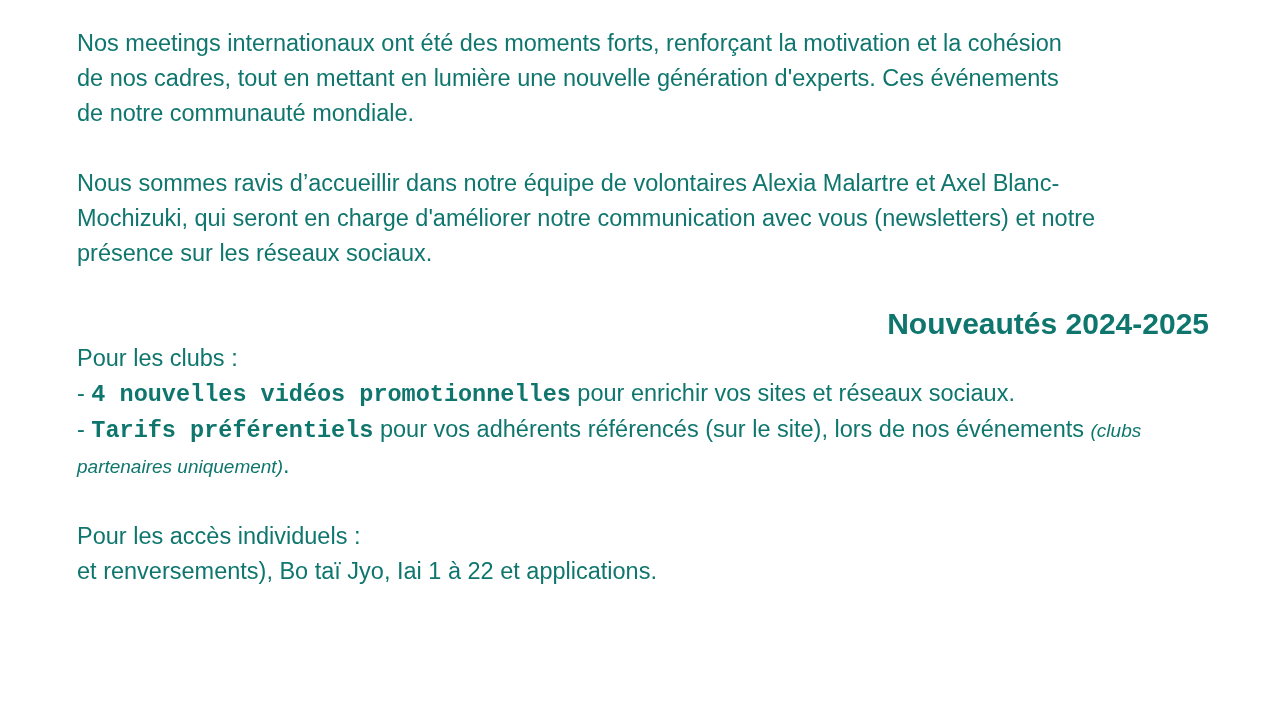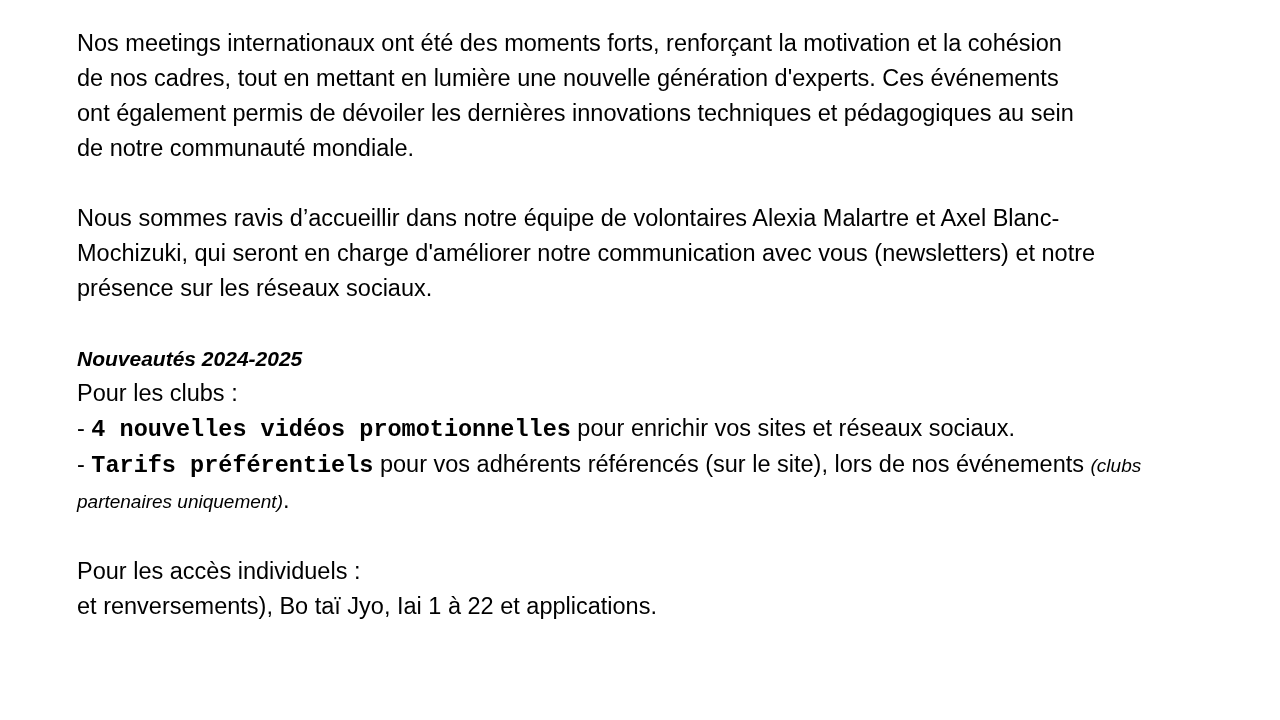--- a/index.html
+++ b/index.html
@@ -6,55 +6,53 @@
   html, body {
     width: 1280px; height: 720px;
     background: #ffffff;
     overflow: hidden;
   }
   .page {
     position: relative;
     width: 1280px; height: 720px;
     background: #ffffff;
     font-family: "Liberation Sans", "DejaVu Sans", sans-serif;
-    color: #000000;
+    color: #0f766e;
     border-radius: 21px;
   }
   .content {
     position: absolute;
     left: 77px; top: 26px;
     width: 1132px;
   }
   .line {
     font-size: 23.5px;
     line-height: 35px;
     font-weight: 400;
     white-space: pre-wrap;
   }
   .b { font-weight: 700; font-family: Liberation Mono, monospace; }
   .i { font-style: italic; font-size: 19px; }
   .heading {
-    font-size: 21px;
+    font-size: 30px;
     line-height: 35px;
     font-weight: 700;
-    text-align: left;
+    text-align: right;
     white-space: pre-wrap;
-    font-style: italic;
   }
   .spacer { height: 35px; }
 </style>
 </head>
 <body>
 
 <div class="page">
   <div class="content">
 
     <p class="line">Nos meetings internationaux ont été des moments forts, renforçant la motivation et la cohésion</p>
     <p class="line">de nos cadres, tout en mettant en lumière une nouvelle génération d'experts. Ces événements</p>
-    <p class="line">ont également permis de dévoiler les dernières innovations techniques et pédagogiques au sein</p>
     <p class="line">de notre communauté mondiale.</p>
 
     <div class="spacer"></div>
 
     <p class="line">Nous sommes ravis d’accueillir dans notre équipe de volontaires Alexia Malartre et Axel Blanc-</p>
     <p class="line">Mochizuki, qui seront en charge d'améliorer notre communication avec vous (newsletters) et notre</p>
     <p class="line">présence sur les réseaux sociaux.</p>
 
     <div class="spacer"></div>
 

